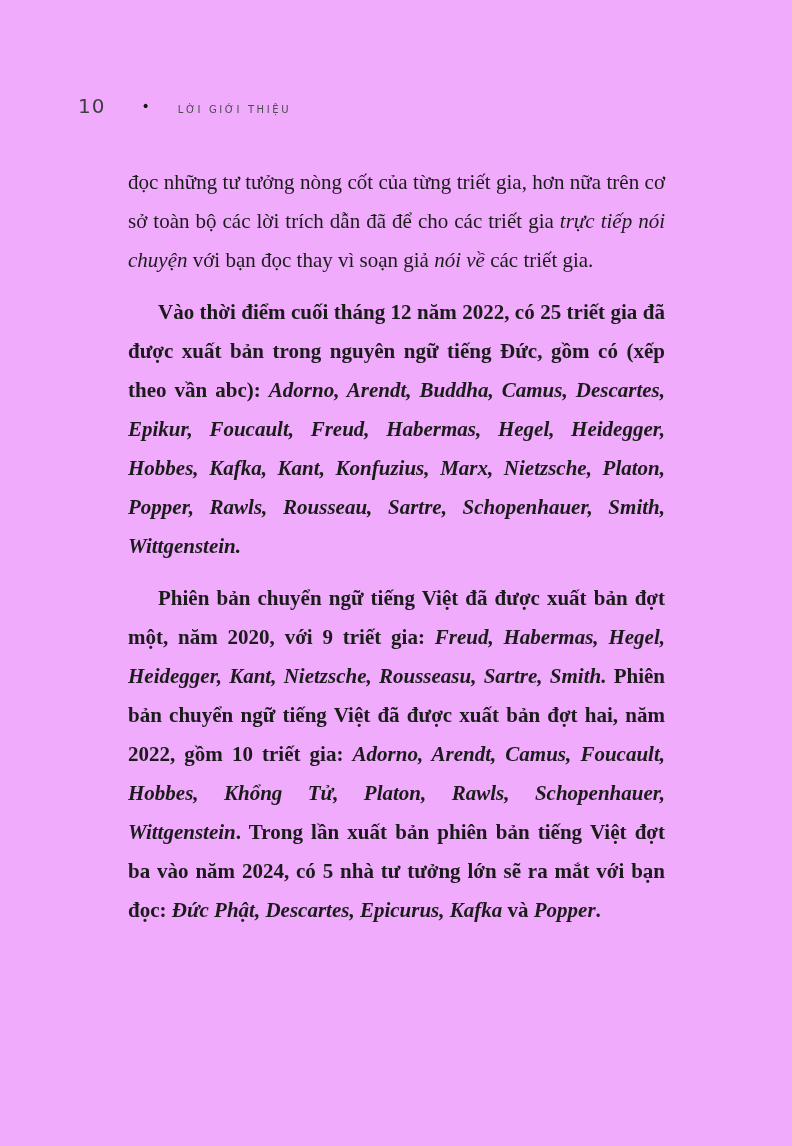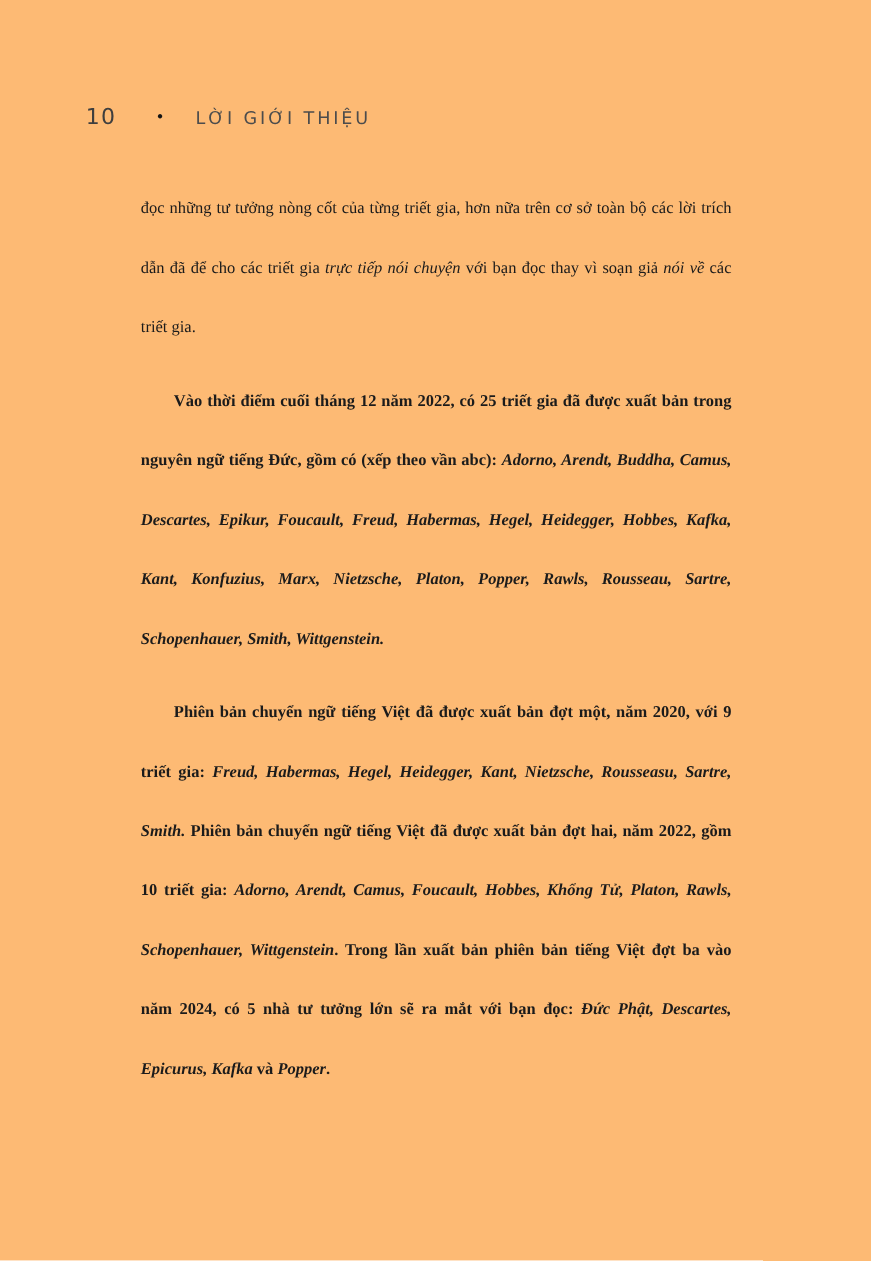--- a/index.html
+++ b/index.html
@@ -4,21 +4,21 @@
 <style>
   html, body {
     margin: 0;
     padding: 0;
     background: #ffffff;
   }
   .page {
     position: relative;
     width: 792px;
     height: 1146px;
-    background: #fdba74;
+    background: #f0abfc;
     overflow: hidden;
   }
   
   .header {
     position: absolute;
     left: 78px;
     top: 94px;
     display: flex;
     align-items: baseline;
     font-family: "DejaVu Sans", "Liberation Sans", sans-serif;
@@ -30,34 +30,34 @@
     letter-spacing: 1px;
   }
   .header-bullet {
     margin-left: 36px;
     font-size: 14px;
     color: #141414;
     transform: translateY(-2px);
   }
   .running-head {
     margin-left: 28px;
-    font-size: 16px;
+    font-size: 10px;
     font-weight: 500;
     letter-spacing: 2.6px;
     color: #4c4c4c;
   }
   
   .body-text {
     position: absolute;
     left: 128px;
     top: 163px;
     width: 537px;
     font-family: "Liberation Serif", "DejaVu Serif", serif;
-    font-size: 15px;
-    line-height: 54px;
+    font-size: 21px;
+    line-height: 39px;
     color: #1b1b1b;
     text-align: justify;
     text-justify: inter-word;
   }
   .para {
     margin: 0 0 13px 0;
   }
   .para.indent {
     text-indent: 30px;
     font-weight: bold;

